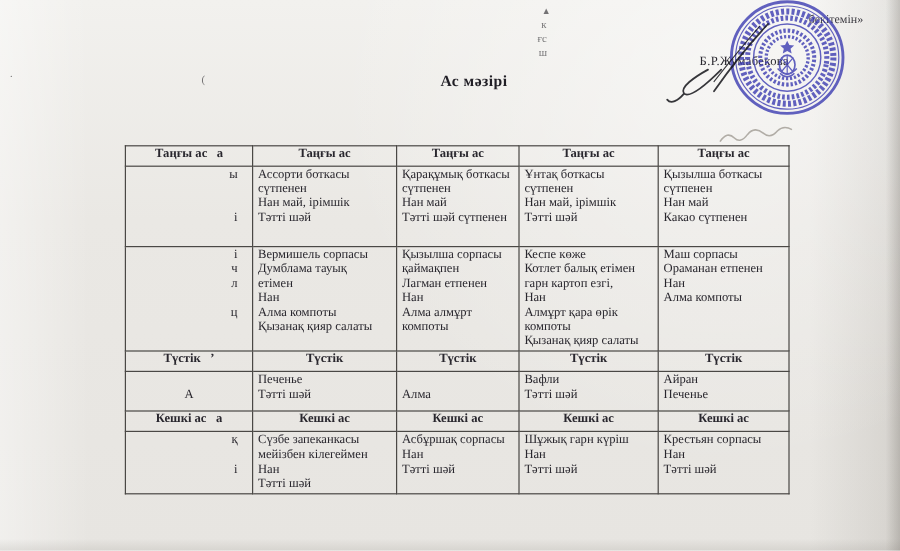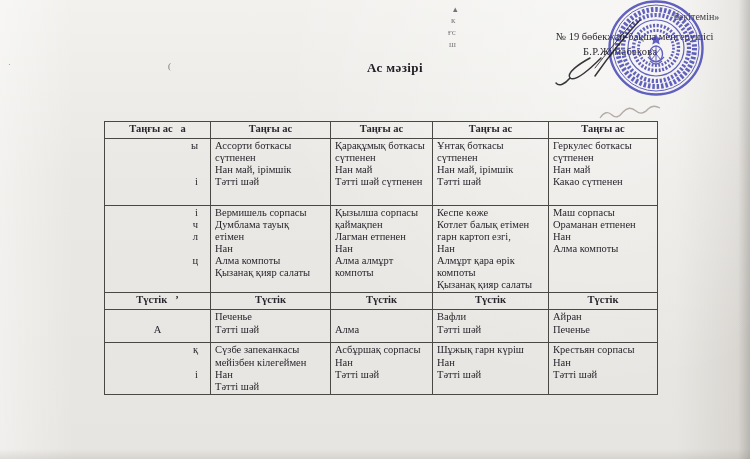--- a/index.html
+++ b/index.html
@@ -45,21 +45,20 @@
     font-family:"Liberation Serif",serif;line-height:1;}
 </style>
 </head>
 <body>
 
 <div class="page">
 
   <div class="doc-title">Ас мәзірі</div>
 
   <div class="appr-line appr-frag">бекітемін»</div>
-  <div class="appr-line appr-pos">№ 19 бөбекжай-бақша меңгерушісі</div>
   <div class="appr-line appr-name">Б.Р.Жумабекова</div>
 
   <svg class="stamp" viewBox="0 0 100 100" style="left:606px;top:-2px;width:100px;height:100px">
     <g fill="none" stroke="var(--stamp-blue)" opacity="0.8">
       <circle cx="50" cy="50" r="46.5" stroke-width="2.4"></circle>
       <circle cx="50" cy="50" r="43" stroke-width="1"></circle>
       <circle cx="50" cy="50" r="38.5" stroke-width="5" stroke-dasharray="2.5 1.9"></circle>
       <circle cx="50" cy="50" r="33" stroke-width="4.2" stroke-dasharray="2.2 1.8" transform="rotate(10 50 50)"></circle>
       <circle cx="50" cy="50" r="28" stroke-width="1.2"></circle>
       <circle cx="50" cy="50" r="22.5" stroke-width="3.4" stroke-dasharray="2 1.6" transform="rotate(-14 50 50)"></circle>
@@ -110,21 +109,21 @@
 Нан май, ірімшік
 Тәтті шәй</td>
           <td>Қарақұмық боткасы
 сүтпенен
 Нан май
 Тәтті шәй сүтпенен</td>
           <td>Ұнтақ  боткасы
 сүтпенен
 Нан май, ірімшік
 Тәтті шәй</td>
-          <td class="sans ">Геркулес боткасы
+          <td class="sans ">Қызылша боткасы
 сүтпенен
 Нан май
 Какао сүтпенен</td>
         </tr>
         <tr class="r-body b1">
           <td class="faint">і
 ч
 л
 
 ц</td>
@@ -162,20 +161,27 @@
           <td class="faint">
 А</td>
           <td>Печенье
 Тәтті шәй</td>
           <td>
 Алма</td>
           <td>Вафли
 Тәтті шәй</td>
           <td>Айран
 Печенье</td>
+        </tr>
+        <tr class="r-meal">
+          <td class="mh">Кешкі ас&nbsp;&nbsp;&nbsp;а</td>
+          <td class="mh">Кешкі ас</td>
+          <td class="mh">Кешкі ас</td>
+          <td class="mh">Кешкі ас</td>
+          <td class="mh">Кешкі ас</td>
         </tr>
         <tr class="r-body b3">
           <td class="faint">қ
 
 і</td>
           <td>Сүзбе запеканкасы
 мейізбен кілегеймен
 Нан
 Тәтті шәй</td>
           <td>Асбұршақ  сорпасы

